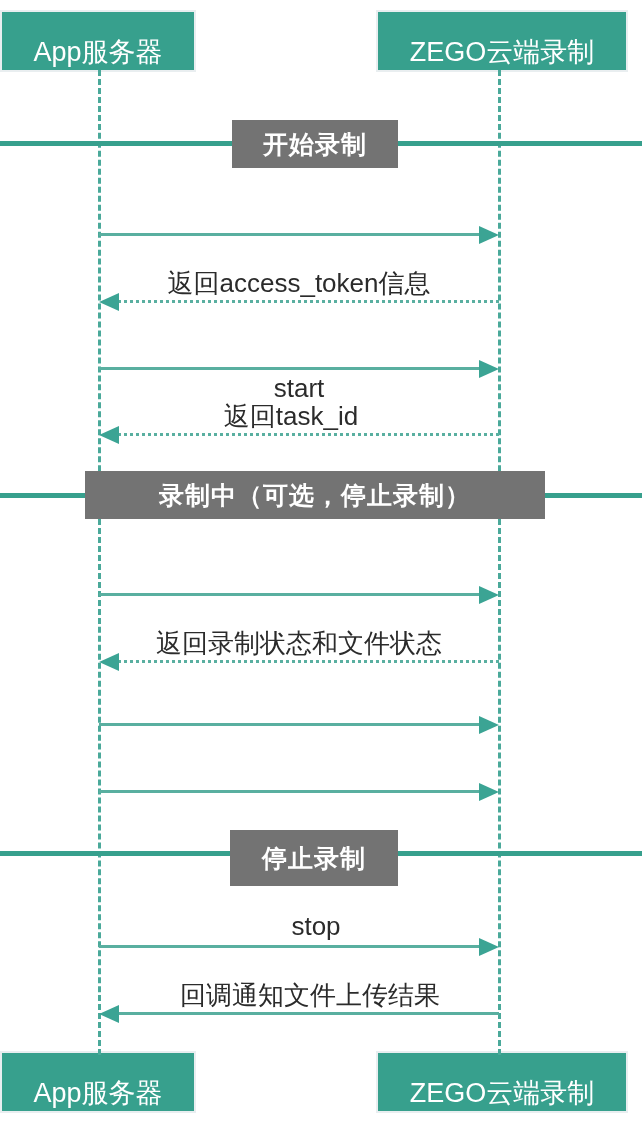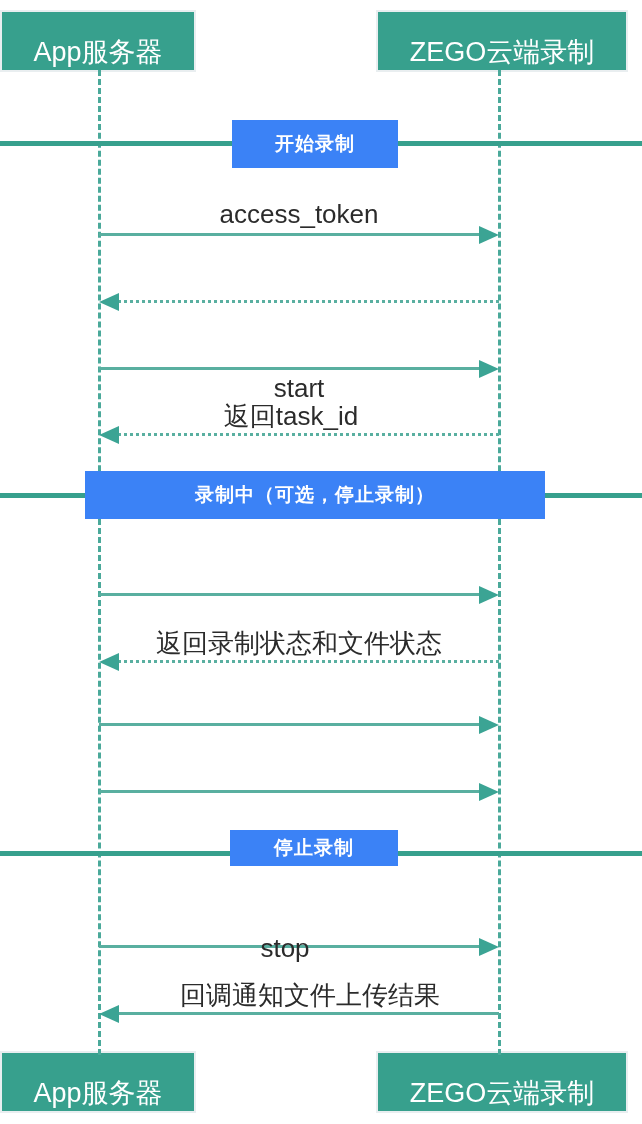--- a/index.html
+++ b/index.html
@@ -41,23 +41,23 @@
   .sep-rule{
     position:absolute;
     left:0;
     width:642px;
     height:5px;
     background:#37a08d;
     z-index:2;
   }
   .sep-label{
     position:absolute;
-    background:#3b82f6;
+    background:#737373;
     color:#ffffff;
-    font-size:19px;
+    font-size:25px;
     font-weight:bold;
     display:flex;
     align-items:center;
     justify-content:center;
     z-index:3;
     white-space:nowrap;
     letter-spacing:1px;
   }
   .msg-label{
     position:absolute;
@@ -104,26 +104,26 @@
   </div>
   <div class="actor-box" style="left:378px; top:12px; width:248px; height:58px;">
     <span>ZEGO云端录制</span>
   </div>
 
   <div class="sep-rule" style="top:141px;"></div>
   <div class="sep-label" style="left:232px; top:120px; width:166px; height:48px;">
     <span>开始录制</span>
   </div>
 
-  <div class="msg-label" style="left:99px; top:199px; width:400px;">
-    <span>access_token</span>
-  </div>
   <div class="msg-line solid" style="left:99px; top:233px; width:382px;"></div>
   <div class="arrow-head right" style="left:479px; top:226px;"></div>
 
+  <div class="msg-label" style="left:99px; top:266px; width:400px;">
+    <span>返回access_token信息</span>
+  </div>
   <div class="msg-line dotted" style="left:118px; top:300px; width:381px;"></div>
   <div class="arrow-head left" style="left:99px; top:293px;"></div>
 
   <div class="msg-label" style="left:99px; top:333px; width:400px;margin-top:40px;">
     <span>start</span>
   </div>
   <div class="msg-line solid" style="left:99px; top:367px; width:382px;"></div>
   <div class="arrow-head right" style="left:479px; top:360px;"></div>
 
   <div class="msg-label" style="left:91px; top:399px; width:400px;">
@@ -146,25 +146,25 @@
   <div class="msg-line dotted" style="left:118px; top:660px; width:381px;"></div>
   <div class="arrow-head left" style="left:99px; top:653px;"></div>
 
   <div class="msg-line solid" style="left:99px; top:723px; width:382px;"></div>
   <div class="arrow-head right" style="left:479px; top:716px;"></div>
 
   <div class="msg-line solid" style="left:99px; top:790px; width:382px;"></div>
   <div class="arrow-head right" style="left:479px; top:783px;"></div>
 
   <div class="sep-rule" style="top:851px;"></div>
-  <div class="sep-label" style="left:230px; top:830px; width:168px; height:36px;">
+  <div class="sep-label" style="left:230px; top:830px; width:168px; height:56px;">
     <span>停止录制</span>
   </div>
 
-  <div class="msg-label" style="left:85px; top:911px; width:400px;margin-top:22px;">
+  <div class="msg-label" style="left:116px; top:911px; width:400px;">
     <span>stop</span>
   </div>
   <div class="msg-line solid" style="left:99px; top:945px; width:382px;"></div>
   <div class="arrow-head right" style="left:479px; top:938px;"></div>
 
   <div class="msg-label" style="left:110px; top:978px; width:400px;font-family:Liberation Mono, monospace;">
     <span>回调通知文件上传结果</span>
   </div>
   <div class="msg-line solid" style="left:118px; top:1012px; width:381px;"></div>
   <div class="arrow-head left" style="left:99px; top:1005px;"></div>

